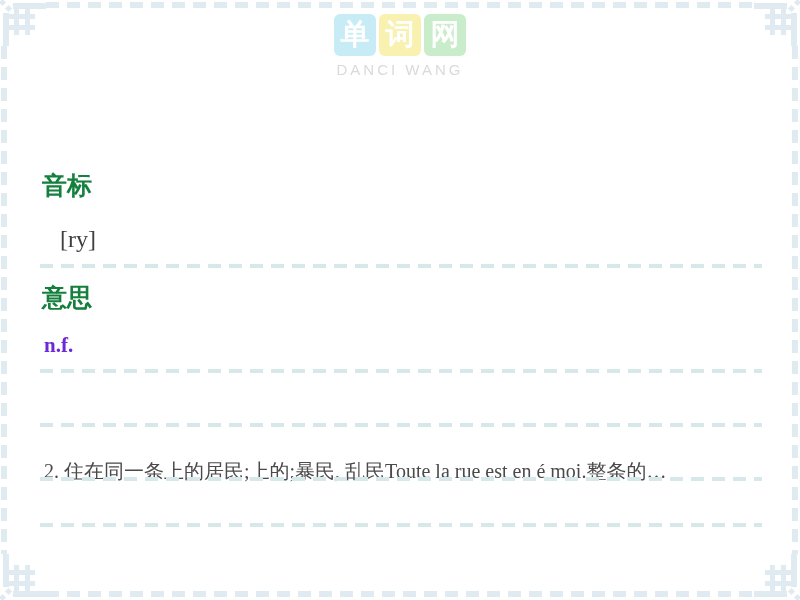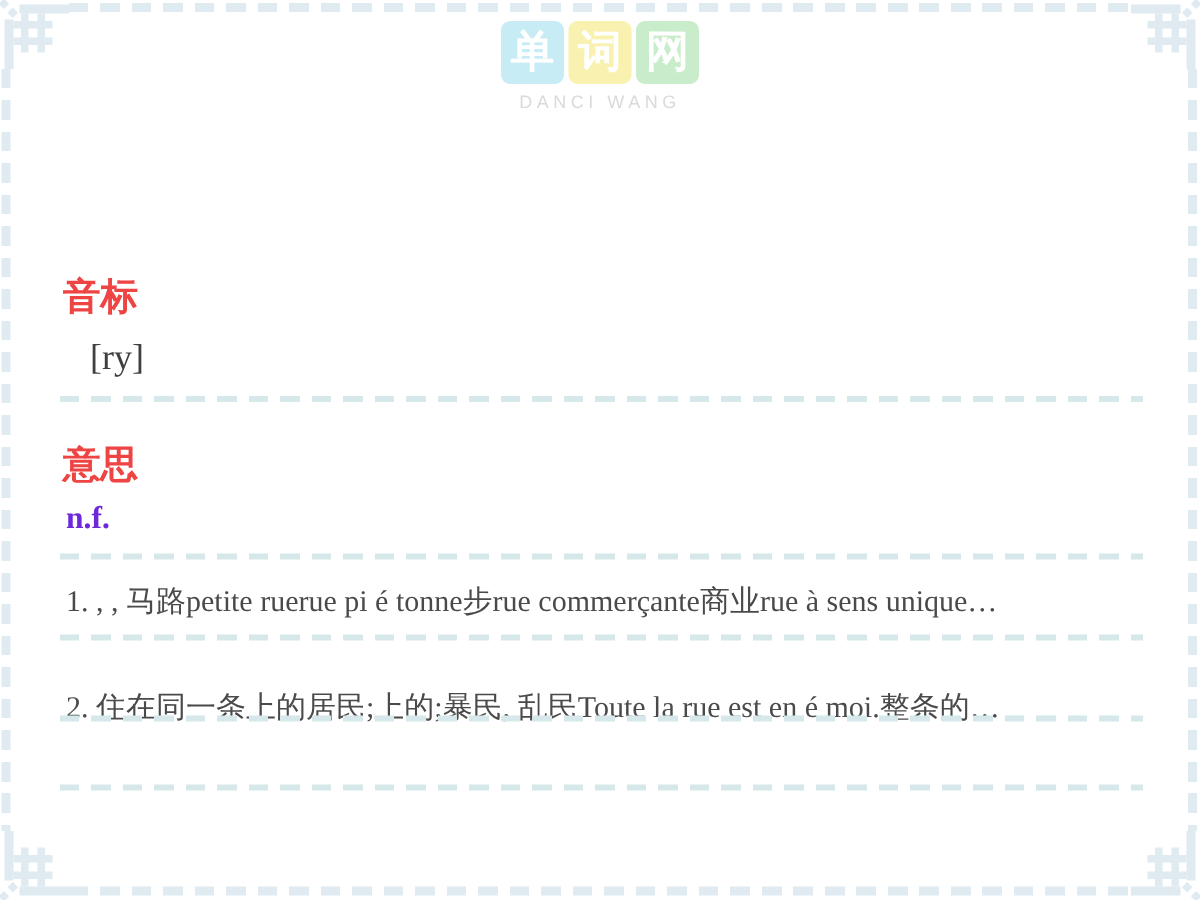--- a/index.html
+++ b/index.html
@@ -45,33 +45,33 @@
     display: flex; align-items: center; justify-content: center;
     color: #ffffff; font-size: 29px; font-weight: bold;
     font-family: "Liberation Sans", "DejaVu Sans", sans-serif;
   }
   .tile-1 { background: #c8ecf6; }
   .tile-2 { background: #f8f1b0; }
   .tile-3 { background: #c9ecca; }
   .logo-caption {
     margin-top: 5px;
     font-family: "Liberation Sans", "DejaVu Sans", sans-serif;
-    font-size: 12px; letter-spacing: 3px; color: #dadada;
+    font-size: 15px; letter-spacing: 3px; color: #dadada;
   }
 
   
   .page-title {
     position: absolute; top: 85px; left: 0; width: 100%;
     text-align: center;
     font-size: 35px; font-weight: bold; color: #2d2d2d;
     letter-spacing: 1px;
   }
   .section-heading {
     position: absolute; left: 42px;
-    font-size: 25px; font-weight: bold; color: #ef4444; margin-top: 12px;
+    font-size: 25px; font-weight: bold; color: #15803d;
   }
   .heading-phonetic { top: 169px; }
   .heading-meaning  { top: 281px; }
   .phonetic-value {
     position: absolute; left: 44px; top: 226px;
     font-size: 24px; color: #3f3f3f; margin-left: 16px;
   }
   .pos-label {
     position: absolute; left: 44px; top: 333px;
     font-size: 21px; font-weight: bold; color: #6d28d9;
@@ -176,21 +176,20 @@
   <div class="section-heading heading-phonetic">音标</div>
   <div class="phonetic-value">[ry]</div>
 
   <div class="divider div-0"></div>
 
   <div class="section-heading heading-meaning">意思</div>
   <div class="pos-label">n.f.</div>
 
   <div class="divider div-1"></div>
 
-  <div class="meaning-item item-0">1. , , 马路petite ruerue pi é tonne步rue commerçante商业rue à sens unique…</div>
   <div class="divider div-2"></div>
 
   <div class="meaning-item item-1">2. 住在同一条上的居民;上的;暴民, 乱民Toute la rue est en é moi.整条的…</div>
   <div class="divider div-3"></div>
 
   <div class="divider div-4"></div>
 
 </div>
 
 </body></html>

